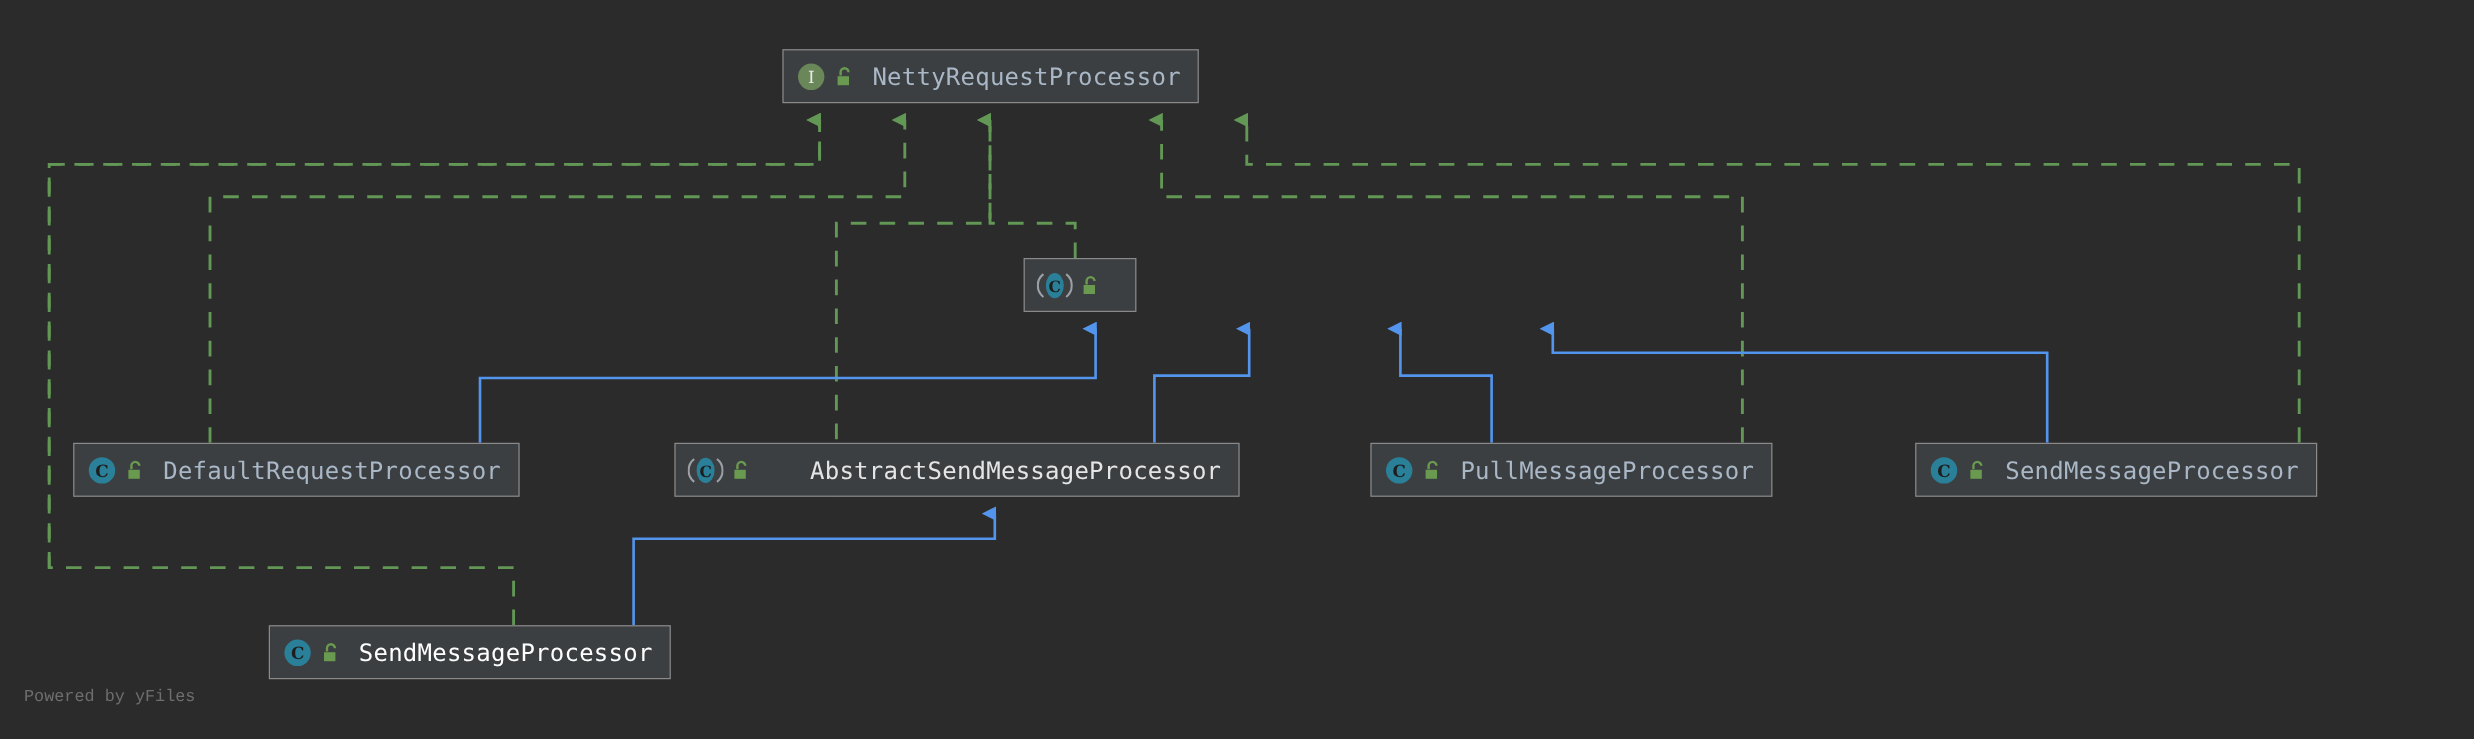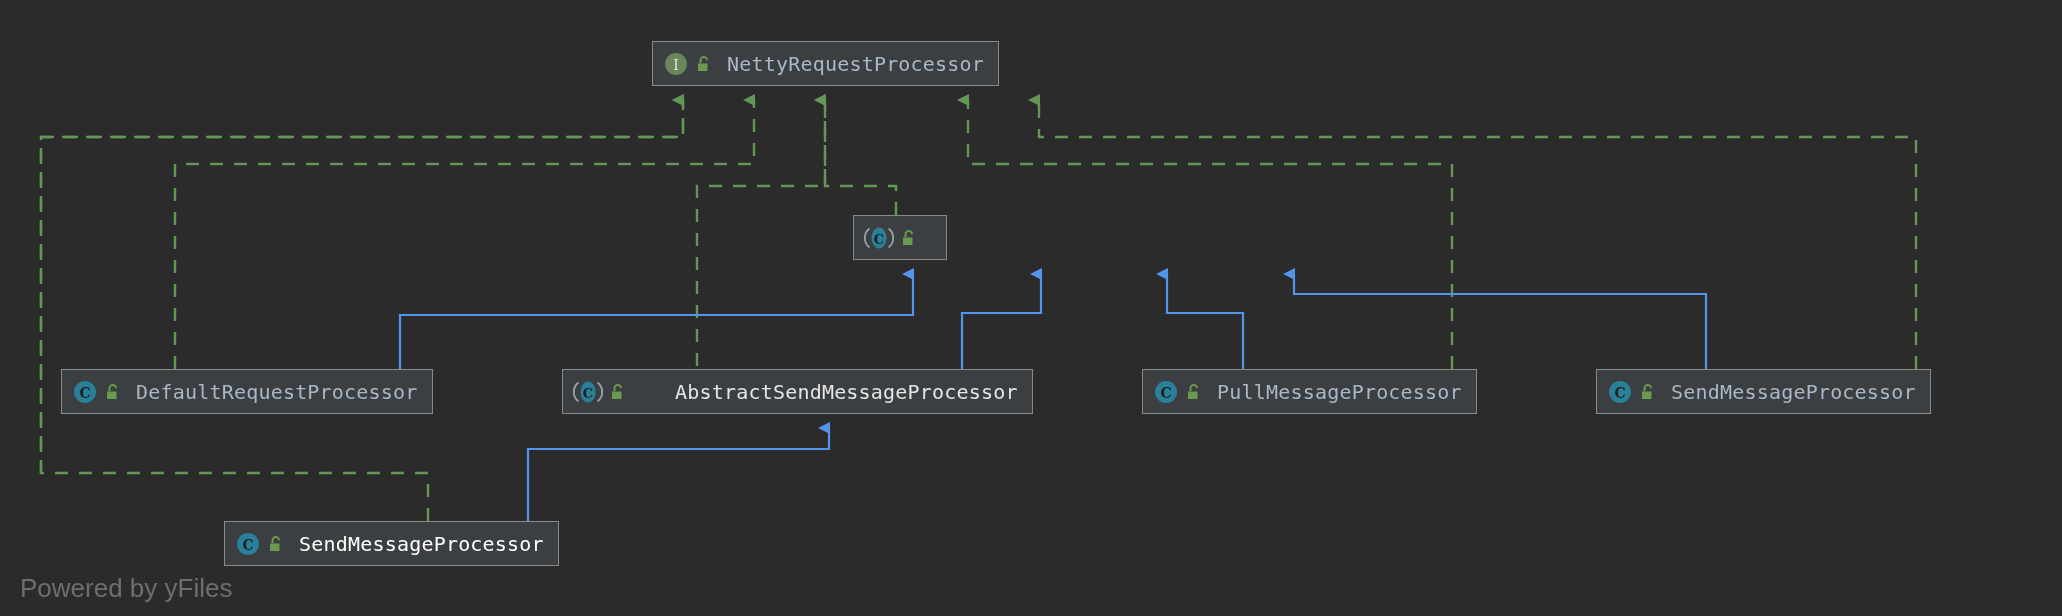--- a/index.html
+++ b/index.html
@@ -4,22 +4,22 @@
 <style>
   html,body{margin:0;padding:0;background:#2b2b2b;}
   #stage{position:relative;width:2062px;height:616px;background:#2b2b2b;
          font-family:"DejaVu Sans Mono","Liberation Mono",monospace;overflow:hidden;}
   #edges{position:absolute;left:0;top:0;width:2062px;height:616px;}
   .node{position:absolute;display:flex;align-items:center;box-sizing:border-box;
         background:#3c3f41;border:1px solid #8a8a8a;height:44px;padding:0 14px 0 10px;}
   .node .ico{flex:0 0 auto;margin-right:6px;display:block;}
   .node .lock{flex:0 0 auto;margin-right:14px;display:block;}
   .node .lbl{color:#a9b7c6;font-size:20px;letter-spacing:.2px;white-space:nowrap;line-height:1;}
-  .watermark{position:absolute;left:20px;top:573px;color:#6e6e6e;font-size:26px;
-             font-family:Liberation Sans, sans-serif;white-space:nowrap;}
+  .watermark{position:absolute;left:20px;top:573px;color:#6e6e6e;font-size:14px;
+             font-family:Liberation Mono, monospace;white-space:nowrap;}
 </style>
 </head>
 <body>
 
 <div id="stage">
   <svg id="edges" viewBox="0 0 2062 616" xmlns="http://www.w3.org/2000/svg">
       <defs>
         <marker id="arr-impl" markerWidth="12" markerHeight="12" refX="6" refY="11" orient="auto-start-reverse" markerUnits="userSpaceOnUse">
           <path d="M6 0 L12 12 L0 12 Z" fill="#629755"></path>
         </marker>

